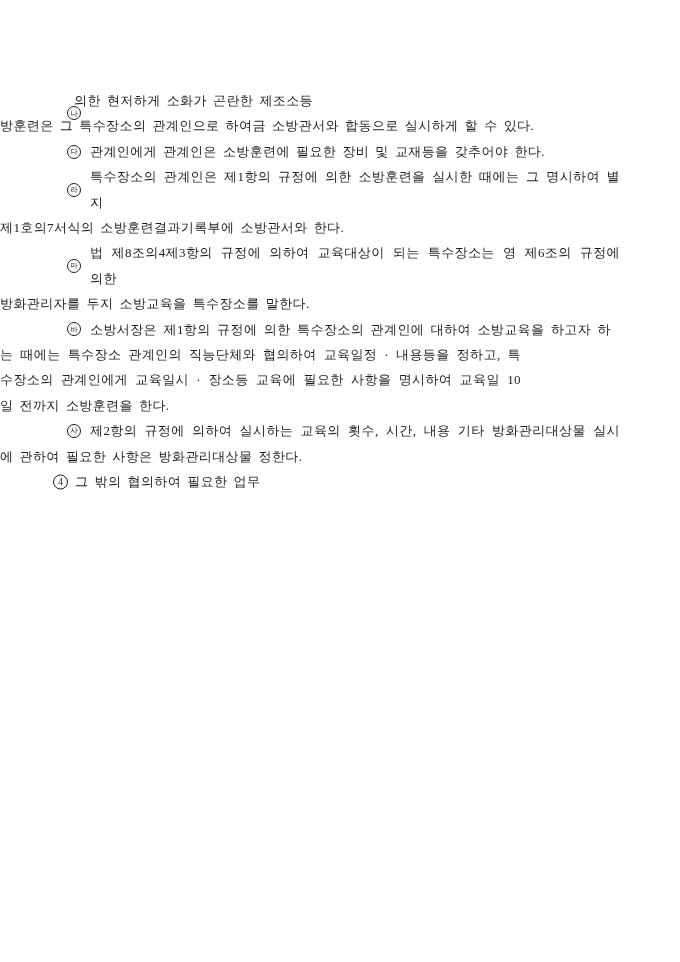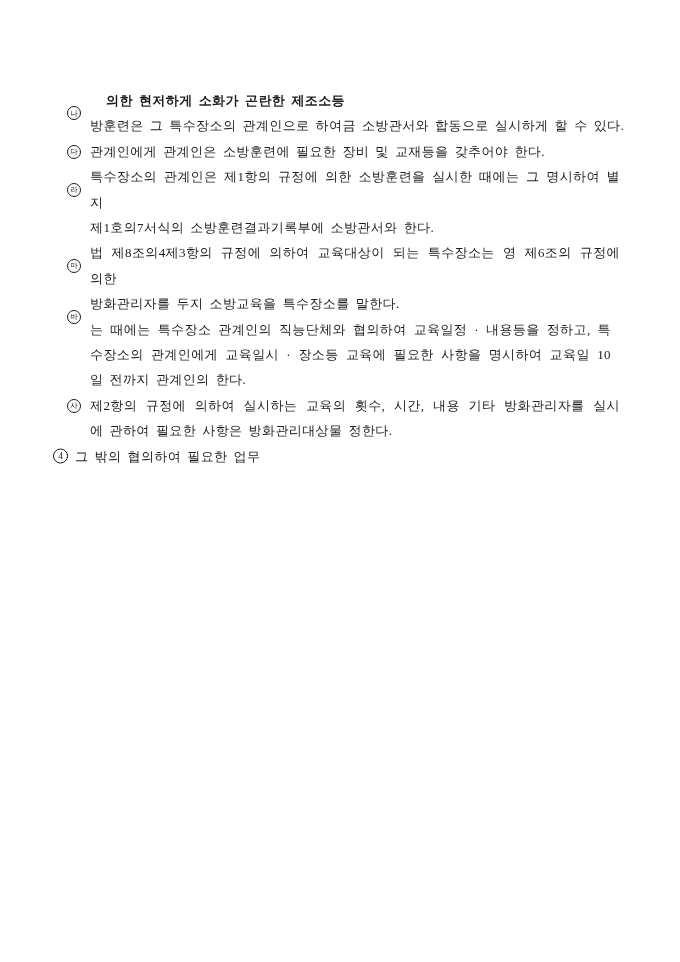--- a/index.html
+++ b/index.html
@@ -21,23 +21,23 @@
     position: relative;
     line-height: 25.4px;
     font-size: 13px;
     color: #1c1c1c;
     letter-spacing: 0.4px;
     word-spacing: 2.5px;
     white-space: nowrap;
   }
   .line .text { display: inline-block; }
   
-  .continuation { padding-left: 106px; font-weight: bold; }
+  .continuation { padding-left: 74px; }
   .item         { padding-left: 90px; }
-  .wrap         { padding-left: 90px; }
+  .wrap         { }
   .item4        { padding-left: 75px; }
   
   .fill .text {
     display: block;
     width: 530px;
     white-space: normal;
     text-align: justify;
     text-align-last: justify;
   }
   .fill.narrow .text { width: 521px; }
@@ -84,28 +84,29 @@
         <span class="text">특수장소의 관계인은 제1항의 규정에 의한 소방훈련을 실시한 때에는 그 명시하여 별지</span>
       </div>
       <div class="line wrap"><span class="text">제1호의7서식의 소방훈련결과기록부에 소방관서와 한다.</span></div>
       <div class="line item fill">
         <span class="marker">마</span>
         <span class="text">법 제8조의4제3항의 규정에 의하여 교육대상이 되는 특수장소는 영 제6조의 규정에 의한</span>
       </div>
       <div class="line wrap"><span class="text">방화관리자를 두지 소방교육을 특수장소를 말한다.</span></div>
       <div class="line item fill narrow">
         <span class="marker">바</span>
+        <span class="text">소방서장은 제1항의 규정에 의한 특수장소의 관계인에 대하여 소방교육을 하고자 하</span>
       </div>
       <div class="line wrap fill narrow">
         <span class="text">는 때에는 특수장소 관계인의 직능단체와 협의하여 교육일정 · 내용등을 정하고, 특</span>
       </div>
       <div class="line wrap fill narrow">
         <span class="text">수장소의 관계인에게 교육일시 · 장소등 교육에 필요한 사항을 명시하여 교육일 10</span>
       </div>
-      <div class="line wrap"><span class="text">일 전까지 관계인의 한다.</span></div>
+      <div class="line wrap"><span class="text">일 전까지 소방훈련을 한다.</span></div>
       <div class="line item fill">
         <span class="marker">사</span>
-        <span class="text">제2항의 규정에 의하여 실시하는 교육의 횟수, 시간, 내용 기타 방화관리자를 실시</span>
+        <span class="text">제2항의 규정에 의하여 실시하는 교육의 횟수, 시간, 내용 기타 방화관리대상물 실시</span>
       </div>
       <div class="line wrap"><span class="text">에 관하여 필요한 사항은 방화관리대상물 정한다.</span></div>
       <div class="line item4"><span class="marker">4</span><span class="text">그 밖의 협의하여 필요한 업무</span></div>
     </div>
 </div>
 
 </body></html>

